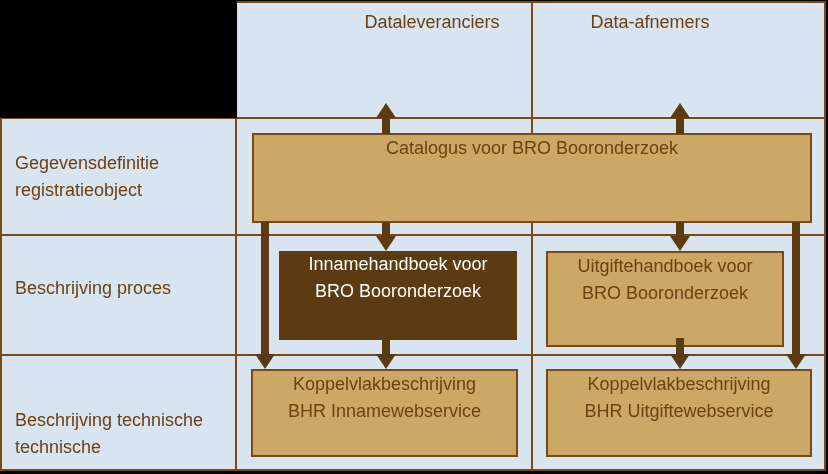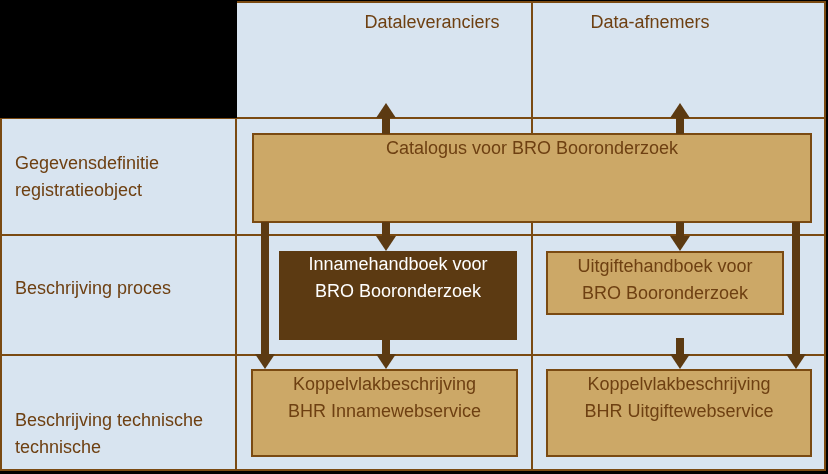--- a/index.html
+++ b/index.html
@@ -62,21 +62,21 @@
     background: var(--tan-fill, #cca867);
     border: 2px solid var(--grid-brown, #7a4a12);
     color: var(--text-brown, #6e4012);
   }
   .box-dark {
     background: var(--dark-fill, #5c3a12);
     color: var(--text-white, #ffffff);
   }
   .box-catalogus            { left: 252px; top: 133px; width: 560px; height: 90px; }
   .box-innamehandboek       { left: 279px; top: 251px; width: 238px; height: 89px; }
-  .box-uitgiftehandboek     { left: 546px; top: 251px; width: 238px; height: 64px; }
+  .box-uitgiftehandboek     { left: 546px; top: 251px; width: 238px; height: 96px; }
   .box-koppelvlak-inname    { left: 251px; top: 369px; width: 267px; height: 88px; }
   .box-koppelvlak-uitgifte  { left: 546px; top: 369px; width: 266px; height: 88px; }
   .arrow-stem {
     position: absolute; width: 8px;
     background: var(--arrow, #5c3a12);
     z-index: 4;
   }
   .arrow-head {
     position: absolute; width: 0; height: 0;
     border-left: 10px solid transparent;

